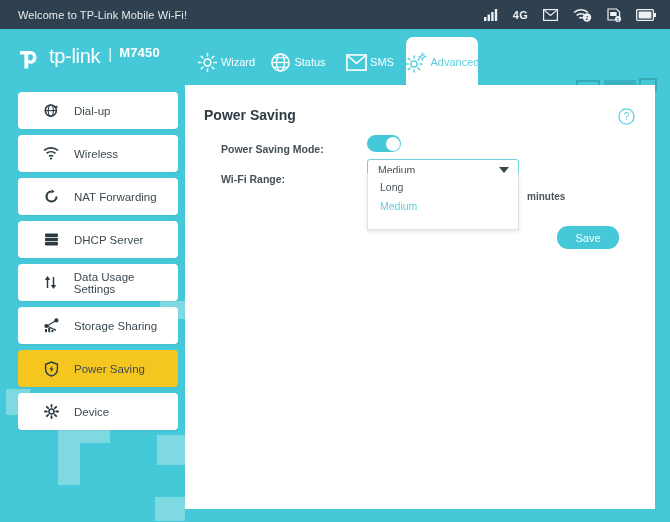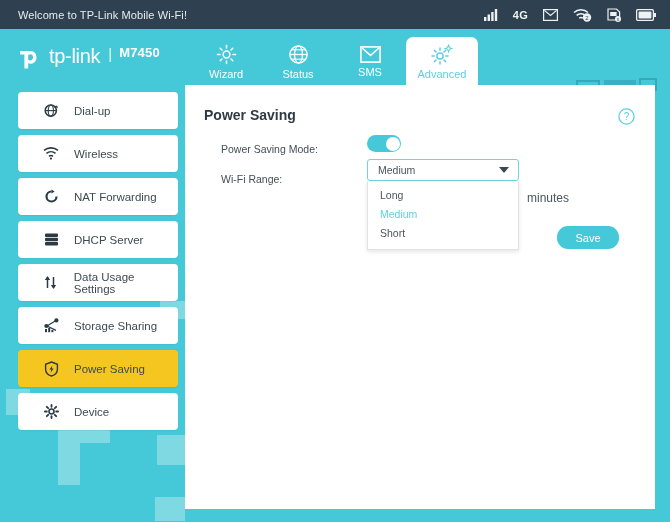--- a/index.html
+++ b/index.html
@@ -36,21 +36,21 @@
     display: flex; color: #fff;
   }
   .brand-logo { width: 26px; height: 26px; margin-right: 6px; }
   .brand-name { font-size: 20px; letter-spacing: -.3px; }
   .brand-sep { font-size: 15px; margin: 0 7px 0 8px; opacity: .85; }
   .brand-model { font-size: 13px; font-weight: bold; letter-spacing: .2px; }
 
   .nav { position: absolute; left: 190px; top: 0; height: 66px; display: flex; }
   .nav-item {
     width: 72px; height: 66px; position: relative;
-    display: flex; flex-direction: column; align-items: center;
+    display: flex; flex-direction: row; align-items: center;
     justify-content: center; gap: 3px; color: #fff;
   }
   .nav-item .nav-label { font-size: 11px; }
   .nav-item.active { color: #5ecfdd; }
   .nav-item.active .navbg {
     position: absolute; left: 0; top: 8px; width: 72px; height: 62px;
     background: #fff; border-radius: 7px 7px 0 0; z-index: 0;
   }
   .nav-item .navicon, .nav-item .nav-label { position: relative; z-index: 1; }
   .navicon svg { display: block; }
@@ -81,21 +81,21 @@
     position: absolute; left: 185px; top: 85px; width: 470px; height: 424px;
     background: #fff; z-index: 4;
   }
   .panel-title {
     position: absolute; left: 19px; top: 22px;
     font-size: 14px; font-weight: bold; color: #2e3b43;
   }
   .help-icon { position: absolute; right: 20px; top: 23px; }
 
   .form-row { position: absolute; left: 36px; }
-  .field-label { font-size: 10.5px; font-weight: normal; color: #444f56; }
+  .field-label { font-size: 10.5px; font-weight: bold; color: #444f56; }
 
   
   .toggle {
     position: absolute; left: 367px; top: 135px;
     width: 34px; height: 17px; border-radius: 9px; background: #45c9d9;
   }
   .toggle-knob {
     position: absolute; right: 1.5px; top: 1.5px;
     width: 14px; height: 14px; border-radius: 50%; background: #fff;
   }
@@ -106,28 +106,28 @@
     border: 1px solid #6fd3e0; border-radius: 3px; background: #fff;
     display: flex; align-items: center;
   }
   .select-value { font-size: 10.5px; color: #4a555c; margin-left: 10px; }
   .select-arrow {
     margin-left: auto; margin-right: 9px;
     width: 0; height: 0; border-left: 5px solid transparent;
     border-right: 5px solid transparent; border-top: 6px solid #3a4850;
   }
   .select-menu {
-    position: absolute; left: 367px; top: 181px; width: 152px;
+    position: absolute; left: 367px; top: 173px; width: 152px;
     background: #fff; border: 1px solid #dfe3e6; border-top: none;
-    box-shadow: 0 2px 4px rgba(0,0,0,.10); z-index: 9; padding: 4px 0 7px 0;
+    box-shadow: 0 2px 4px rgba(0,0,0,.10); z-index: 9; padding: 4px 0 14px 0;
   }
   .select-opt { font-size: 10.5px; color: #4a555c; padding: 3.5px 0 3.5px 12px; }
   .select-opt.sel { color: #5fd0de; }
 
-  .units { position: absolute; left: 527px; top: 191px; font-size: 12px; color: #4a555c; }
+  .units { position: absolute; left: 527px; top: 191px; font-size: 10px; color: #4a555c; font-weight: bold; }
 
   .save-btn {
     position: absolute; left: 557px; top: 226px; width: 62px; height: 23px;
     background: #45c9d9; border-radius: 11px; border: none;
     color: #fff; font-size: 11px; font-family: "Liberation Sans", sans-serif;
     display: flex; align-items: center; justify-content: center;
   }
 </style>
 </head>
 <body>
@@ -428,18 +428,17 @@
 </div>
 
 <div class="select-box" style="z-index:6;">
   <span class="select-value">Medium</span>
   <span class="select-arrow"></span>
 </div>
 
 <div class="select-menu">
   <div class="select-opt">Long</div>
   <div class="select-opt sel">Medium</div>
-  <div class="select-opt">Short</div>
 </div>
 
 <span class="units" style="z-index:6;">minutes</span>
 
 <button class="save-btn" style="z-index:6;">Save</button>
 
 </body></html>

